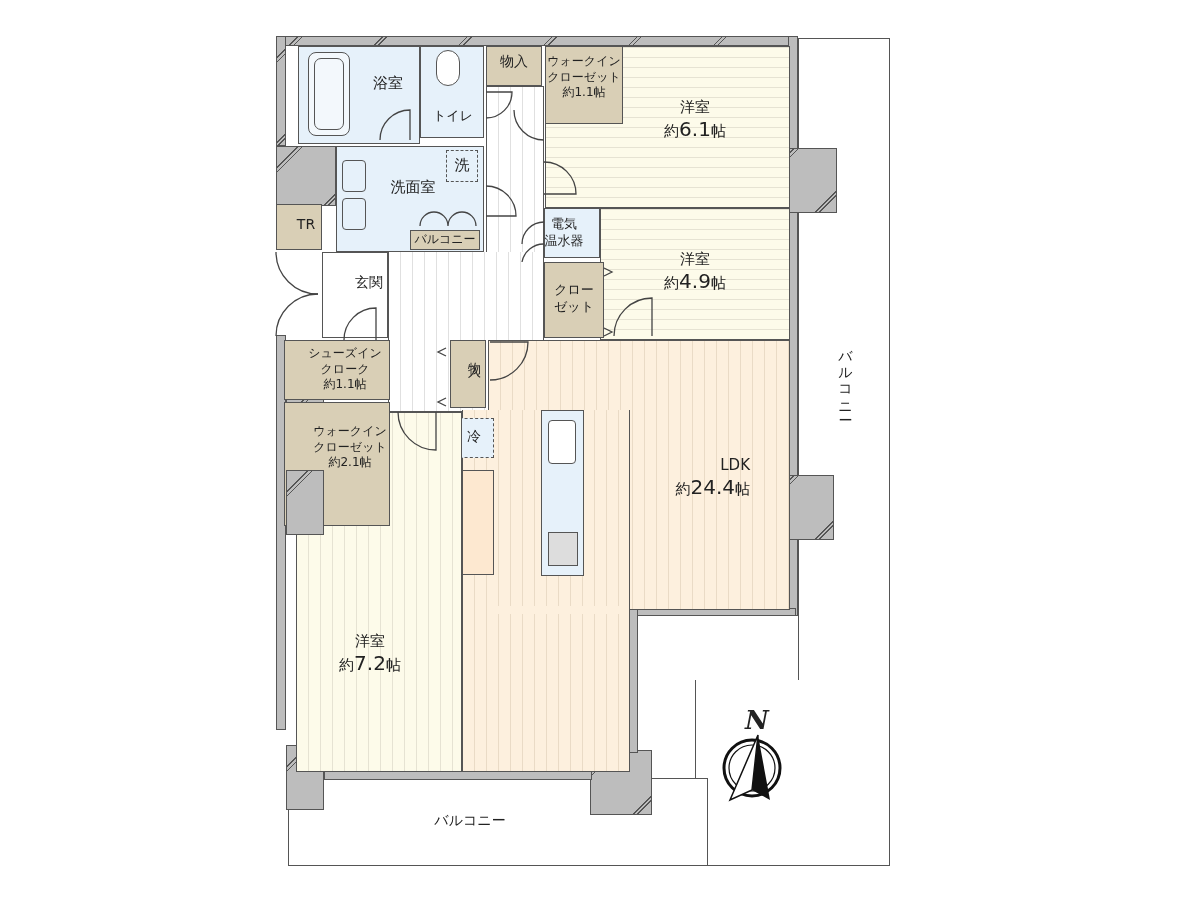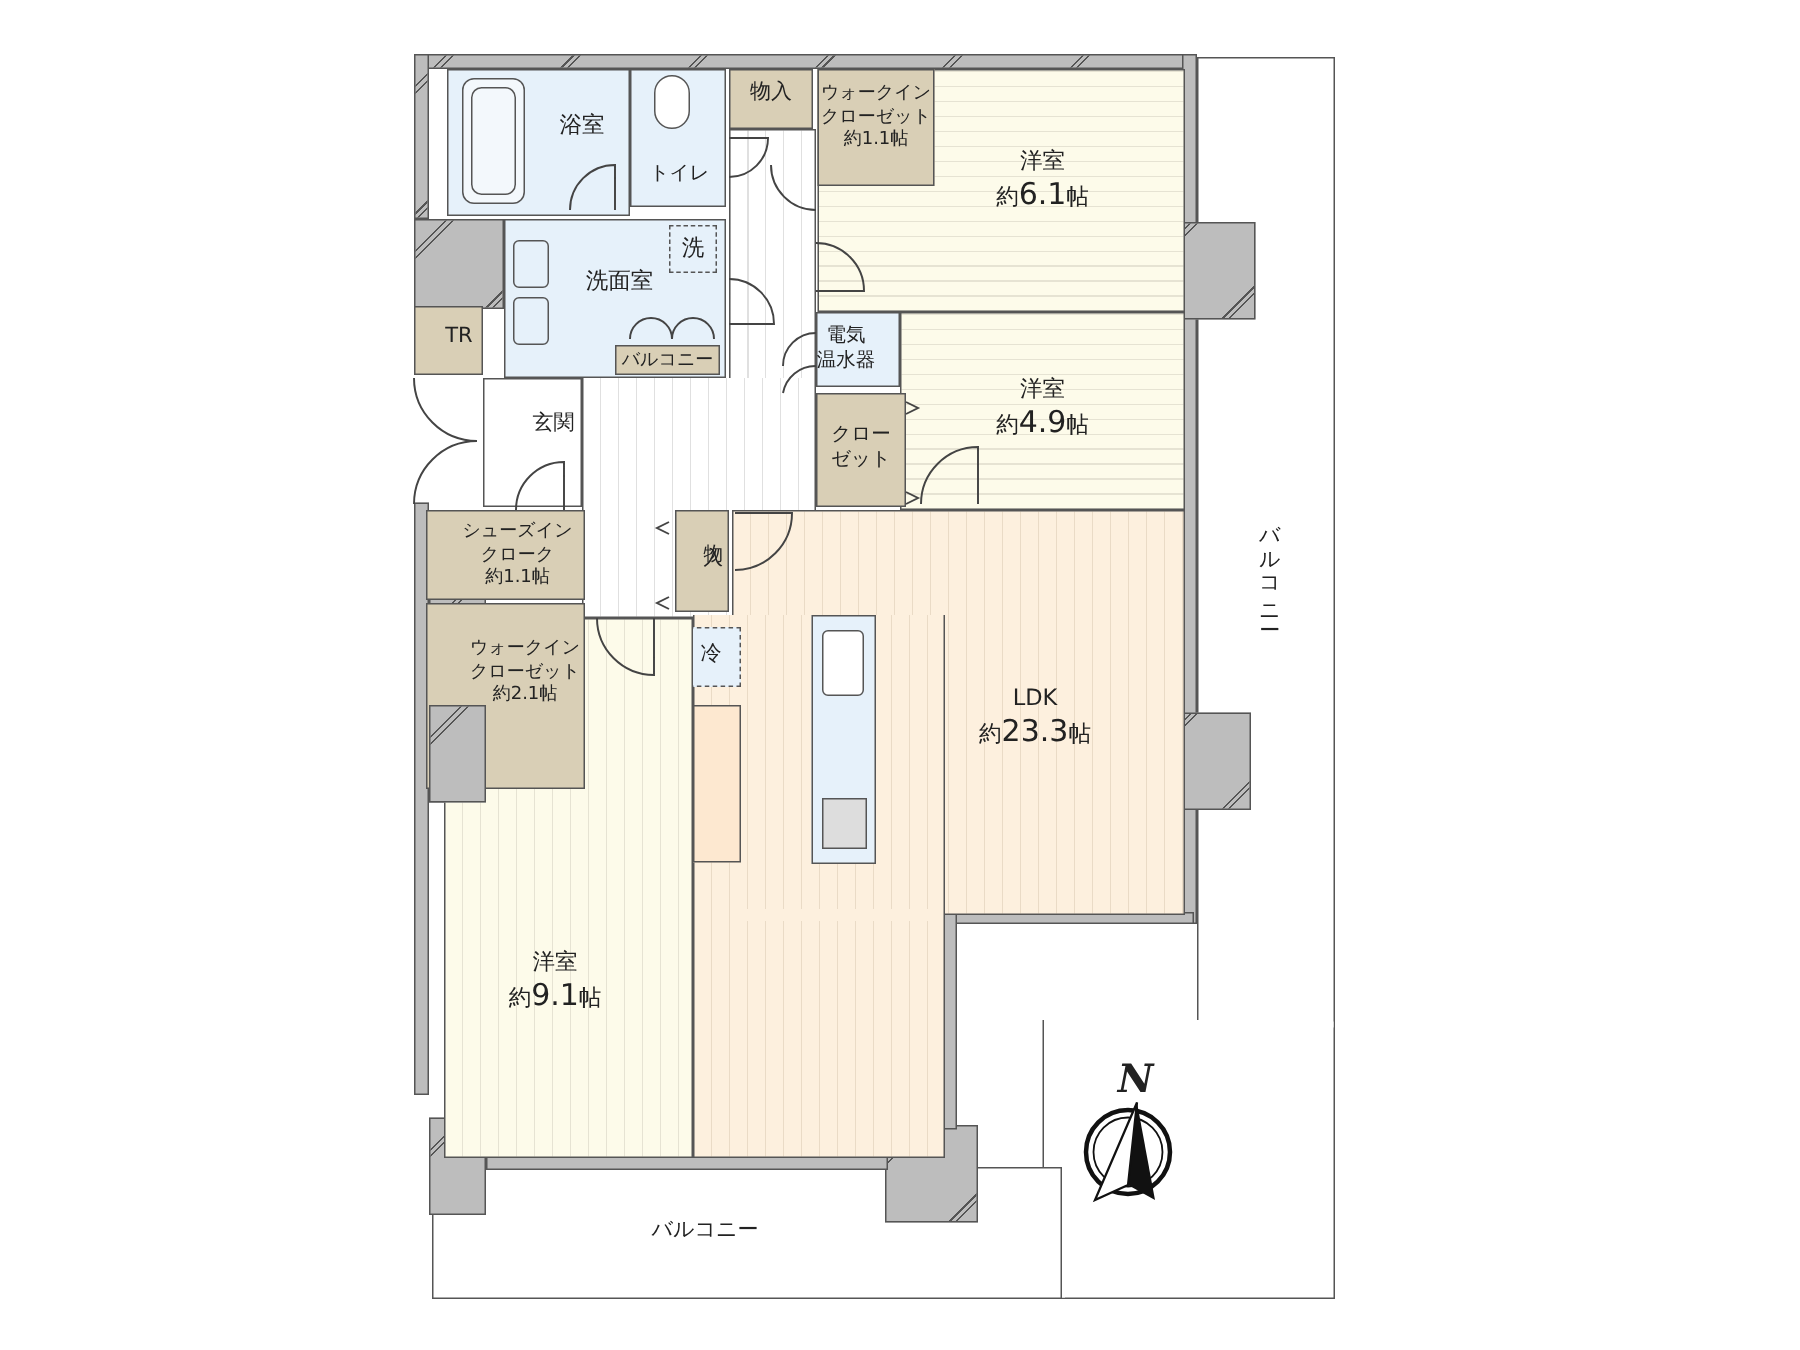--- a/index.html
+++ b/index.html
@@ -137,36 +137,36 @@
   <div class="abs" style="left:489px; top:606px; width:139px; height:8px; background:#fdf0de;"></div>
 
   <div class="abs dashed" style="left:454px; top:418px; width:40px; height:40px;"></div>
   <div class="label" style="left:454px; top:428px; width:40px; font-size:14px;">冷</div>
   <div class="abs" style="left:462px; top:470px; width:32px; height:105px; border:1.5px solid #555; background:#fde8d0;"></div>
 
   <div class="abs counter" style="left:541px; top:410px; width:43px; height:166px;"></div>
   <div class="abs" style="left:548px; top:420px; width:28px; height:44px; border:1.5px solid #555; border-radius:4px; background:#fff;"></div>
   <div class="abs" style="left:548px; top:532px; width:30px; height:34px; border:1.5px solid #555; background:#ddd;"></div>
 
-  <div class="label" style="left:630px; top:456px; width:120px;">
+  <div class="label" style="left:630px; top:456px; width:120px;text-align:right;">
     <div>LDK</div>
-    <div><span>約</span><span class="big">23.3</span><span>帖</span></div>
+    <div><span>約</span><span class="big">24.4</span><span>帖</span></div>
   </div>
 
   <div class="abs room-vfloor" style="left:296px; top:412px; width:166px; height:360px; z-index:0;"></div>
   <div class="abs room-store" style="left:284px; top:402px; width:106px; height:124px; z-index:1;"></div>
   <div class="label small" style="left:310px; top:424px; width:80px; z-index:2;">
     <div>ウォークイン</div>
     <div>クローゼット</div>
     <div>約2.1帖</div>
   </div>
   <div class="abs hatch" style="left:286px; top:470px; width:38px; height:65px; z-index:1;"></div>
   <div class="label" style="left:320px; top:632px; width:100px; z-index:2;">
     <div>洋室</div>
-    <div><span>約</span><span class="big">9.1</span><span>帖</span></div>
+    <div><span>約</span><span class="big">7.2</span><span>帖</span></div>
   </div>
 
   <div class="label vert" style="left:830px; top:340px; width:24px; font-size:14px;">バルコニー</div>
   <div class="label" style="left:420px; top:812px; width:100px; font-size:14px;">バルコニー</div>
 
   <svg class="overlay" viewBox="0 0 1200 900">
     <g fill="none" stroke="#444" stroke-width="1.3">
       <path d="M380 140 A 30 30 0 0 1 410 110 L410 140"></path>
       <path d="M486 118 A 26 26 0 0 0 512 92 L486 92"></path>
       <path d="M544 140 A 30 30 0 0 1 514 110"></path>

